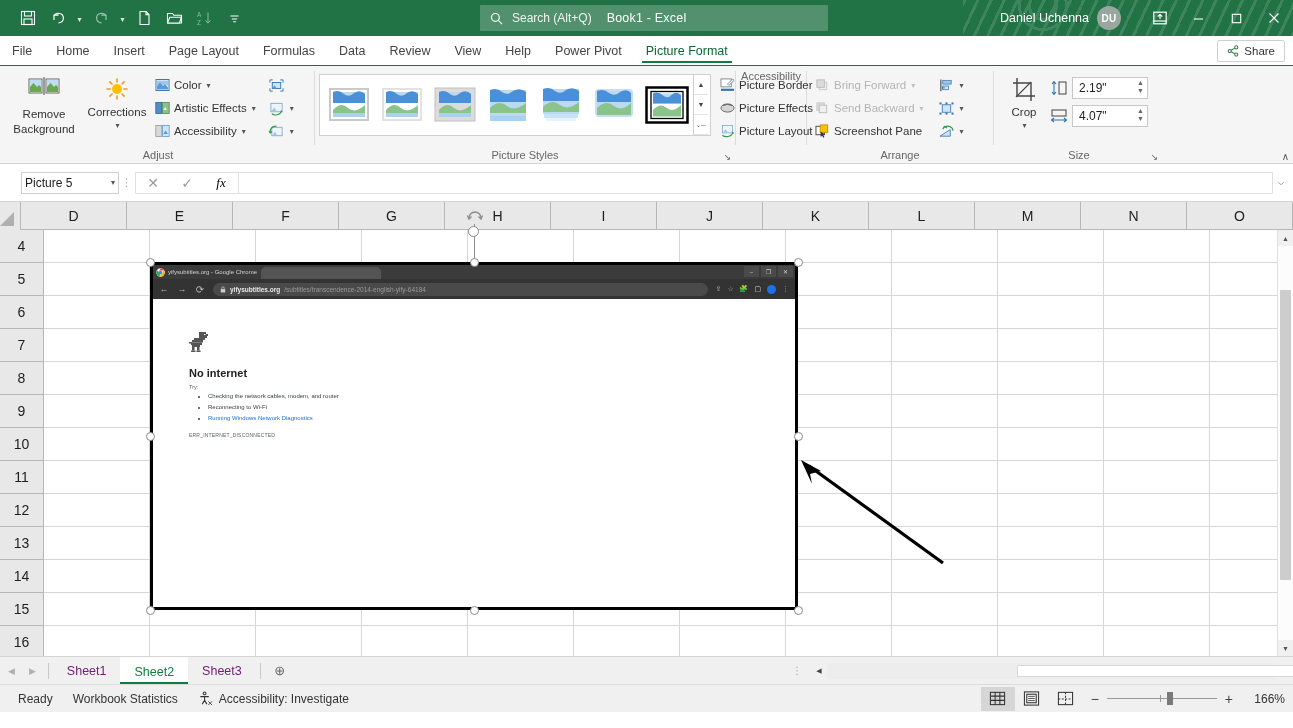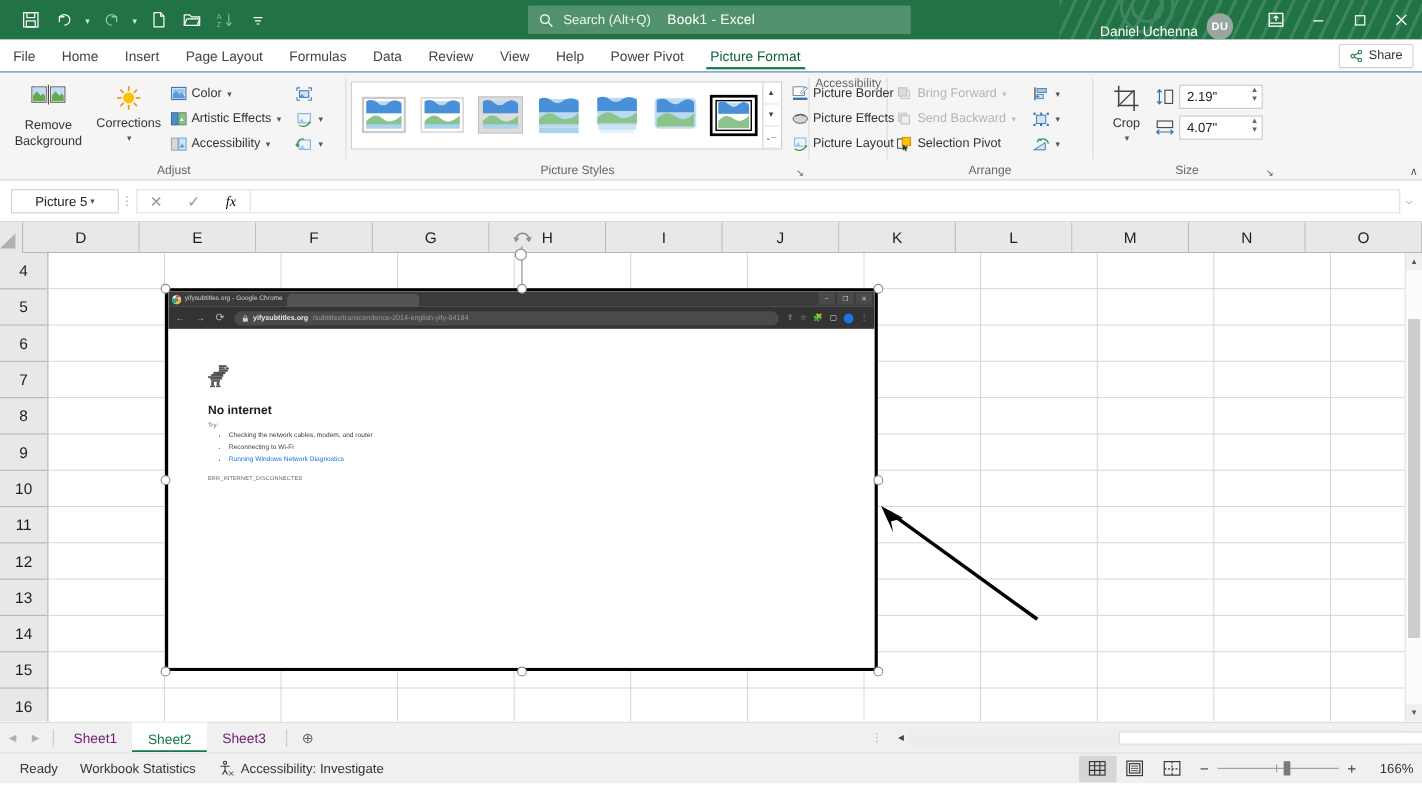--- a/index.html
+++ b/index.html
@@ -26,21 +26,21 @@
   .qat-btn{width:28px;height:28px;display:flex;align-items:center;justify-content:center;
     border-radius:2px;cursor:default}
   .qat-caret{width:11px;height:28px;display:flex;align-items:flex-end;justify-content:center;
     padding-bottom:8px;font-size:8px;color:#d8e8de}
   .tb-title{position:absolute;left:0;right:0;text-align:center;font-size:12.5px;
     letter-spacing:.2px;pointer-events:none}
   .search-box{position:absolute;left:480px;top:5px;width:348px;height:26px;
     background:rgba(255,255,255,.22);display:flex;align-items:center;padding:0 10px;gap:9px;
     border-radius:1px;z-index:3}
   .search-box span{font-size:12px;color:#eef6f1}
-  .tb-right{position:absolute;right:0;top:0;height:36px;display:flex;align-items:flex-end;z-index:3}
+  .tb-right{position:absolute;right:0;top:0;height:36px;display:flex;align-items:center;z-index:3}
   .acct-name{font-size:12.5px;margin-right:8px}
   .avatar{width:24px;height:24px;border-radius:50%;background:#9aa6a0;color:#fff;
     font-size:10px;display:flex;align-items:center;justify-content:center;font-weight:bold;
     letter-spacing:.3px}
   .tb-ico{width:38px;height:36px;display:flex;align-items:center;justify-content:center;cursor:default}
 
   
   .tabstrip{height:30px;background:#fff;display:flex;align-items:stretch;
     border-bottom:1px solid #0369a1;position:relative}
   .tab{padding:0 12px;display:flex;align-items:center;font-size:12.5px;color:#444;
@@ -85,21 +85,21 @@
   .spin-wrap{display:flex;align-items:center;gap:4px;height:24px}
   .spin{width:76px;height:22px;border:1px solid #c8c8c8;background:#fff;display:flex;
     align-items:center;padding-left:6px;font-size:12px;color:#222;position:relative}
   .spin .arrows{position:absolute;right:3px;top:1px;display:flex;flex-direction:column;
     line-height:8px;font-size:7px;color:#666}
 
   
   .fbar{height:38px;background:#fff;display:flex;align-items:center;padding:0 4px;gap:0;
     border-bottom:1px solid #d4d4d4}
   .namebox{width:98px;height:22px;border:1px solid #d0d0d0;background:#fff;display:flex;
-    align-items:center;justify-content:space-between;padding:0 21px;font-size:12px;margin-left:6px}
+    align-items:center;justify-content:space-between;padding:0 3px;font-size:12px;margin-left:17px}
   .fb-grip{width:16px;text-align:center;color:#aaa;font-size:11px;letter-spacing:1px}
   .fb-btns{display:flex;align-items:center;gap:0;border:1px solid #e0e0e0;border-right:none;
     height:22px;background:#fff}
   .fb-btn{width:34px;height:20px;display:flex;align-items:center;justify-content:center;
     font-size:14px;color:#9a9a9a;cursor:default}
   .fb-input{flex:1;height:22px;border:1px solid #e0e0e0;background:#fff;display:flex;
     align-items:center;padding:0 6px;font-size:12px}
   .fb-more{width:16px;text-align:center;font-size:8px;color:#555}
 
   
@@ -547,21 +547,21 @@
           </svg>
           <span>Send Backward</span>
           <span class="cv dis">▾</span>
         </div>
         <div class="sm-btn">
           <svg class="icon-sq" width="15" height="14" viewBox="0 0 16 15">
             <rect x="1" y="2.5" width="9" height="9" fill="#fff" stroke="#444" stroke-width="1"></rect>
             <rect x="5.5" y="1" width="8" height="8" fill="#ffc000" stroke="#c89000" stroke-width="1"></rect>
             <path d="M6 8 L6 14 L7.6 12.2 L8.8 14.6 L10 14 L8.9 11.8 L11 11.6 Z" fill="#333"></path>
           </svg>
-          <span>Selection Pivot</span>
+          <span>Screenshot Pane</span>
         </div>
       </div>
 
       <div class="sm-col" style="padding-left:6px">
         <div class="sm-btn">
           <svg width="17" height="15" viewBox="0 0 18 16">
             <path d="M3 1.5 V14" stroke="#444" stroke-width="1.2"></path>
             <rect x="5" y="2.5" width="9" height="4" fill="#9fc8ea" stroke="#3b76b5" stroke-width=".8"></rect>
             <rect x="5" y="8.5" width="6" height="4" fill="#cfe4f5" stroke="#3b76b5" stroke-width=".8"></rect>
             <path d="M7.5 10.5 H4.2 M4.2 10.5 L5.6 9.3 M4.2 10.5 L5.6 11.7" stroke="#3b76b5" stroke-width=".8" fill="none"></path>

